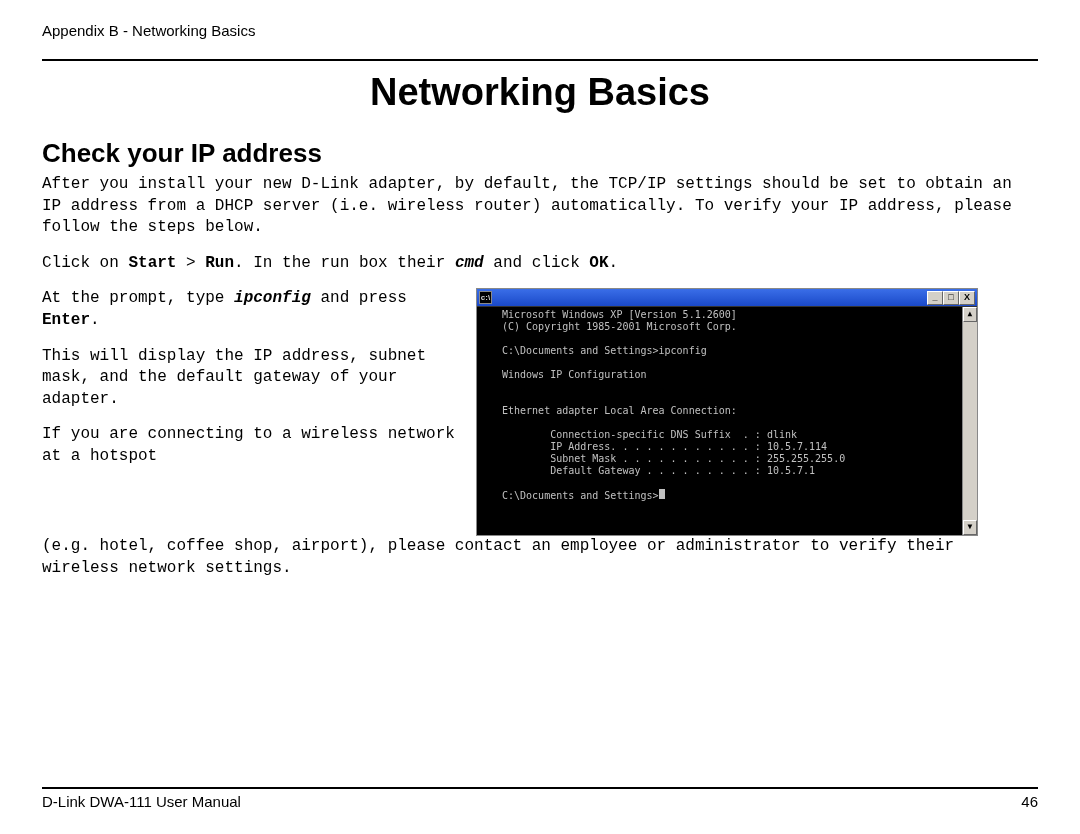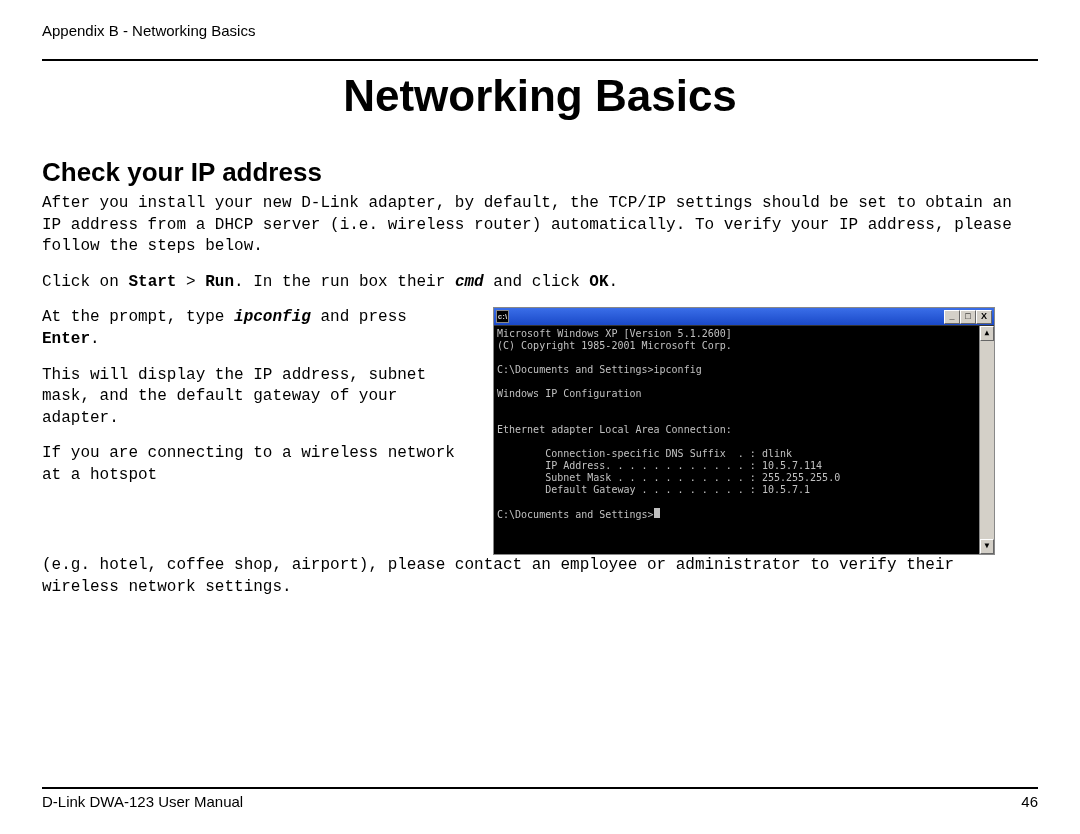--- a/index.html
+++ b/index.html
@@ -16,42 +16,42 @@
     font-family: Arial, sans-serif;
     margin-bottom: 20px;
   }
   .hr-top {
     border: none;
     border-top: 2px solid #000;
     margin-bottom: 8px;
   }
   .main-title {
     text-align: center;
-    font-size: 44px;
+    font-size: 38px;
     font-weight: bold;
     font-family: "Arial Narrow", Arial, sans-serif;
     letter-spacing: 0px;
     margin-top: 10px;
-    margin-bottom: 36px;
+    margin-bottom: 24px;
   }
   .sub-title {
     font-size: 26px;
     font-weight: bold;
     font-family: "Arial Narrow", Arial, sans-serif;
     margin-bottom: 5px;
   }
   .para {
     font-size: 16px;
     line-height: 1.35;
     margin-bottom: 14px;
     font-family: Liberation Mono, monospace;
   }
   .content-row {
     display: flex;
-    gap: 21px;
+    gap: 4px;
     align-items: flex-start;
     justify-content: flex-end;
   }
   .left-col {
     flex: 0 0 430px;
   }
   .right-col {
     flex: 1;
     position: relative;
   }
@@ -101,20 +101,21 @@
     font-size: 9px;
     font-weight: bold;
     color: #000;
     text-align: center;
     line-height: 11px;
     font-family: Tahoma, sans-serif;
   }
   .cmd-body-wrap {
     display: flex;
     background:#000;
+    padding-left:22px;
   }
   .cmd-body {
     flex: 1;
     background: #000;
     color: #c0c0c0;
     padding: 2px 3px 2px 3px;
     white-space: pre;
     min-height: 228px;
     font-family: "Lucida Console", monospace;
     font-size: 10px;
@@ -233,16 +234,16 @@
     </div>
   </div>
 
 </div>
 
 <p class="para" style="margin-top:0">(e.g. hotel, coffee shop, airport), please contact an employee or administrator to verify their wireless network settings.</p>
 
 <div class="footer">
   <hr class="hr-bottom">
   <div class="footer-row">
-    <span>D-Link DWA-123 User Manual</span>
+    <span>D-Link DWA-111 User Manual</span>
     <span>46</span>
   </div>
 </div>
 
 </body></html>

